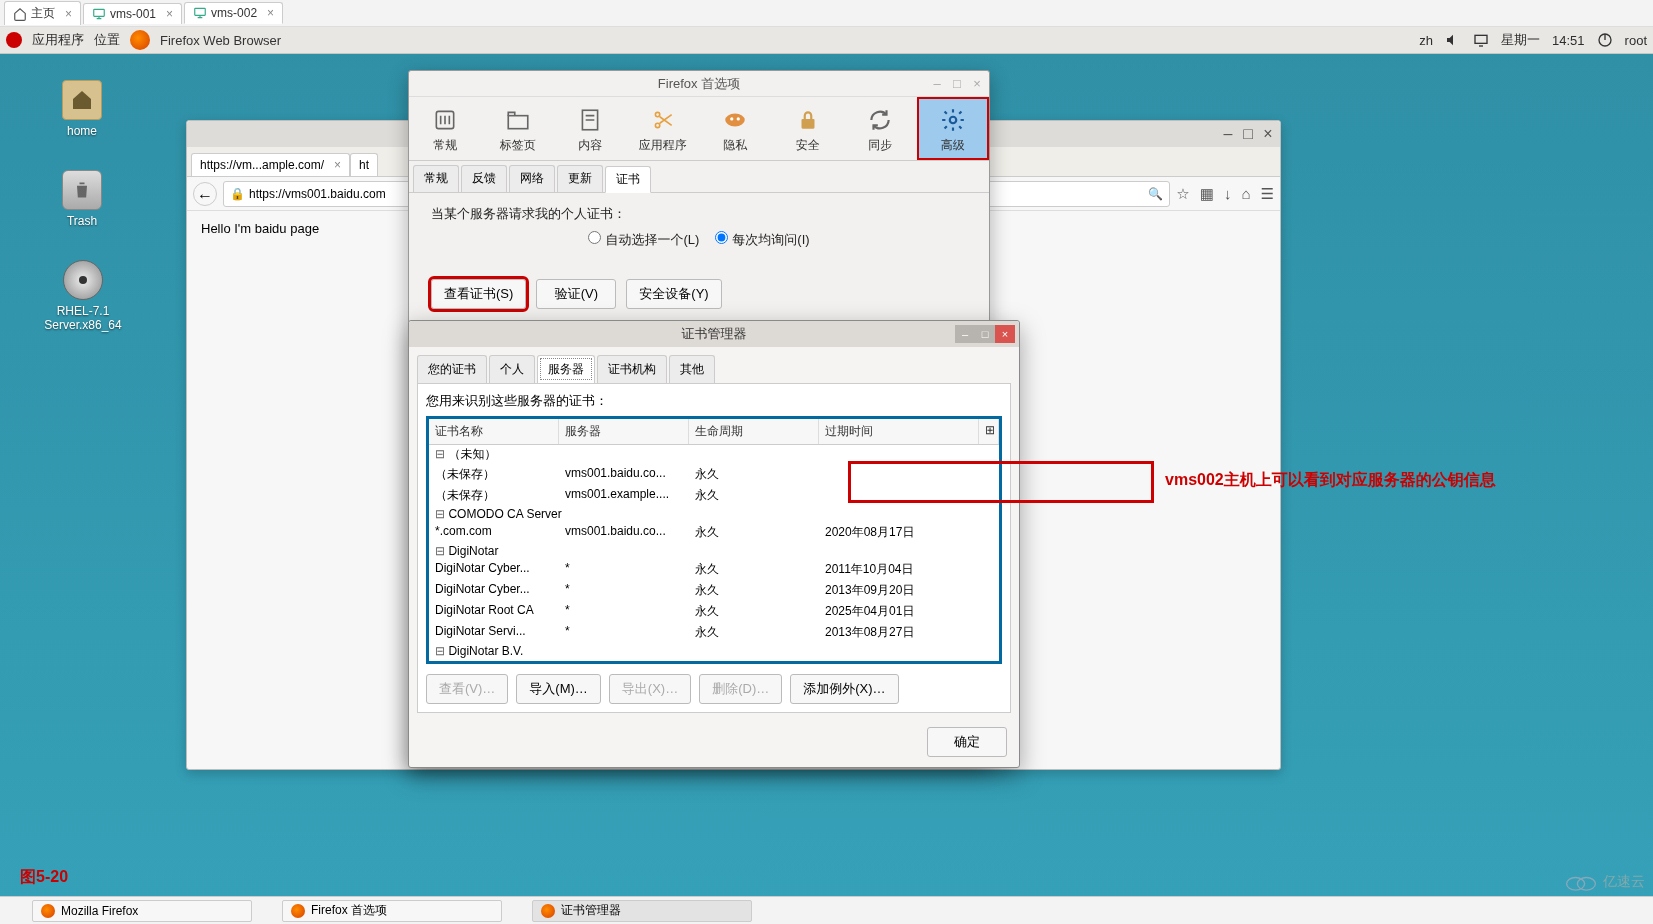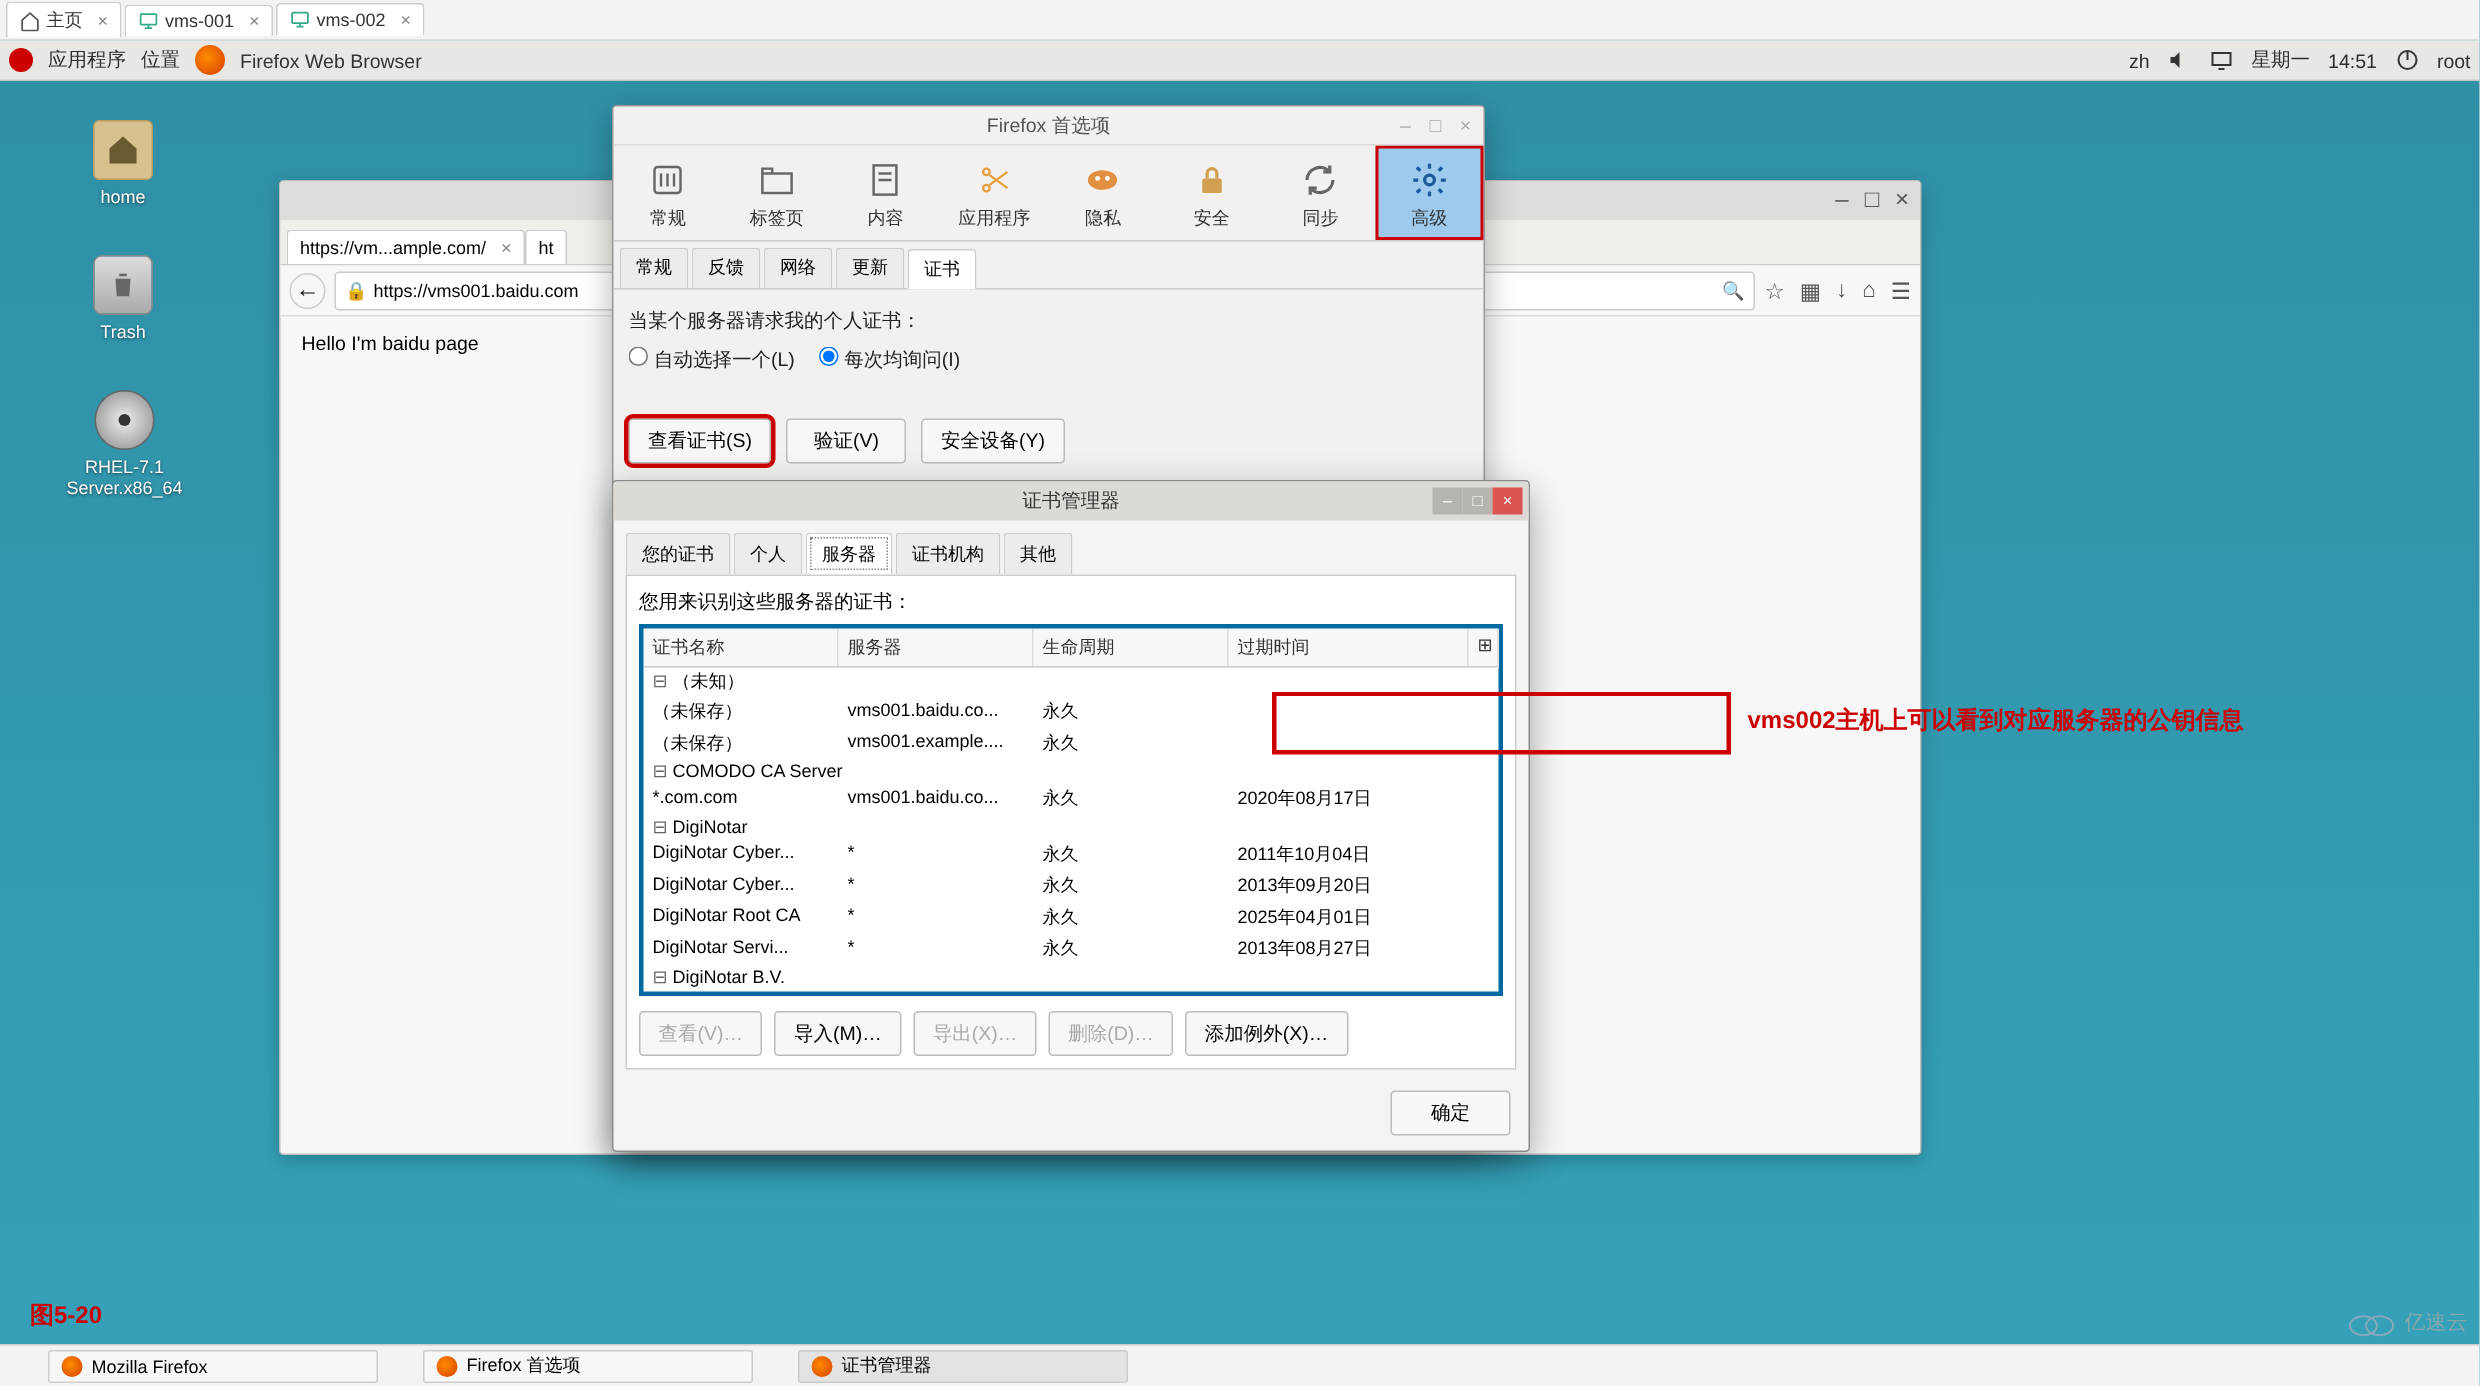--- a/index.html
+++ b/index.html
@@ -41,22 +41,22 @@
 .prefs-title { height: 26px; display:flex; align-items:center; justify-content:center; font-size:13px; color:#555; border-bottom:1px solid #ddd; position:relative; }
 .prefs-title .wbtns { position:absolute; right:4px; display:flex; gap:4px; }
 .prefs-title .wbtns span { width:16px; height:16px; color:#aaa; cursor:pointer; display:flex; align-items:center; justify-content:center; }
 .prefs-toolbar { display:flex; border-bottom:1px solid #ccc; }
 .prefs-tool { flex:1; display:flex; flex-direction:column; align-items:center; padding:6px 0 4px; font-size:12px; color:#333; cursor:pointer; border:2px solid transparent; }
 .prefs-tool.active { border:2px solid #c00; background:#9ecaed; }
 .prefs-tool .ic { width:30px; height:30px; margin-bottom:2px; display:flex; align-items:center; justify-content:center; }
 .prefs-subtabs { display:flex; padding:4px 4px 0; border-bottom:1px solid #ccc; gap:2px; }
 .prefs-subtab { padding:4px 10px; font-size:12px; border:1px solid #ccc; border-bottom:none; background:#ececec; border-radius:3px 3px 0 0; cursor:pointer; }
 .prefs-subtab.active { background:#fff; border-bottom:1px solid #fff; position:relative; top:1px; }
-.prefs-body { padding:12px 10px; font-size:13px; color:#222; }
-.prefs-body .radio-row { margin:8px 0; display:flex; gap:16px; align-items:center; }
+.prefs-body { padding:12px 22px; font-size:13px; color:#222; }
+.prefs-body .radio-row { margin:8px 0; display:flex; gap:16px; align-items:center;justify-content:center; }
 .prefs-body .btn-row { display:flex; gap:10px; margin-top:30px; }
 .btn { border:1px solid #bbb; background:#f7f7f7; border-radius:3px; padding:5px 12px; font-size:13px; cursor:pointer; min-width:80px; }
 .btn.hl { outline:3px solid #c00; }
 
 
 .cert-window { position: absolute; top: 320px; left: 408px; width: 612px; height: 448px; background:#f5f4f2; border:1px solid #8a8a8a; border-radius:3px; box-shadow:0 8px 24px rgba(0,0,0,.35); display:flex; flex-direction:column; }
 .cert-title { height:26px; display:flex; align-items:center; justify-content:center; font-size:13px; color:#333; position:relative; background:#ddd9d4; border-radius:3px 3px 0 0; }
 .cert-title .wbtns { position:absolute; right:4px; display:flex; gap:0; }
 .cert-title .wbtns span { width:20px; height:18px; background:#b7b3ae; color:#fff; display:flex; align-items:center; justify-content:center; cursor:pointer; font-size:11px; }
 .cert-title .wbtns span.cls { background:#d9534f; }

